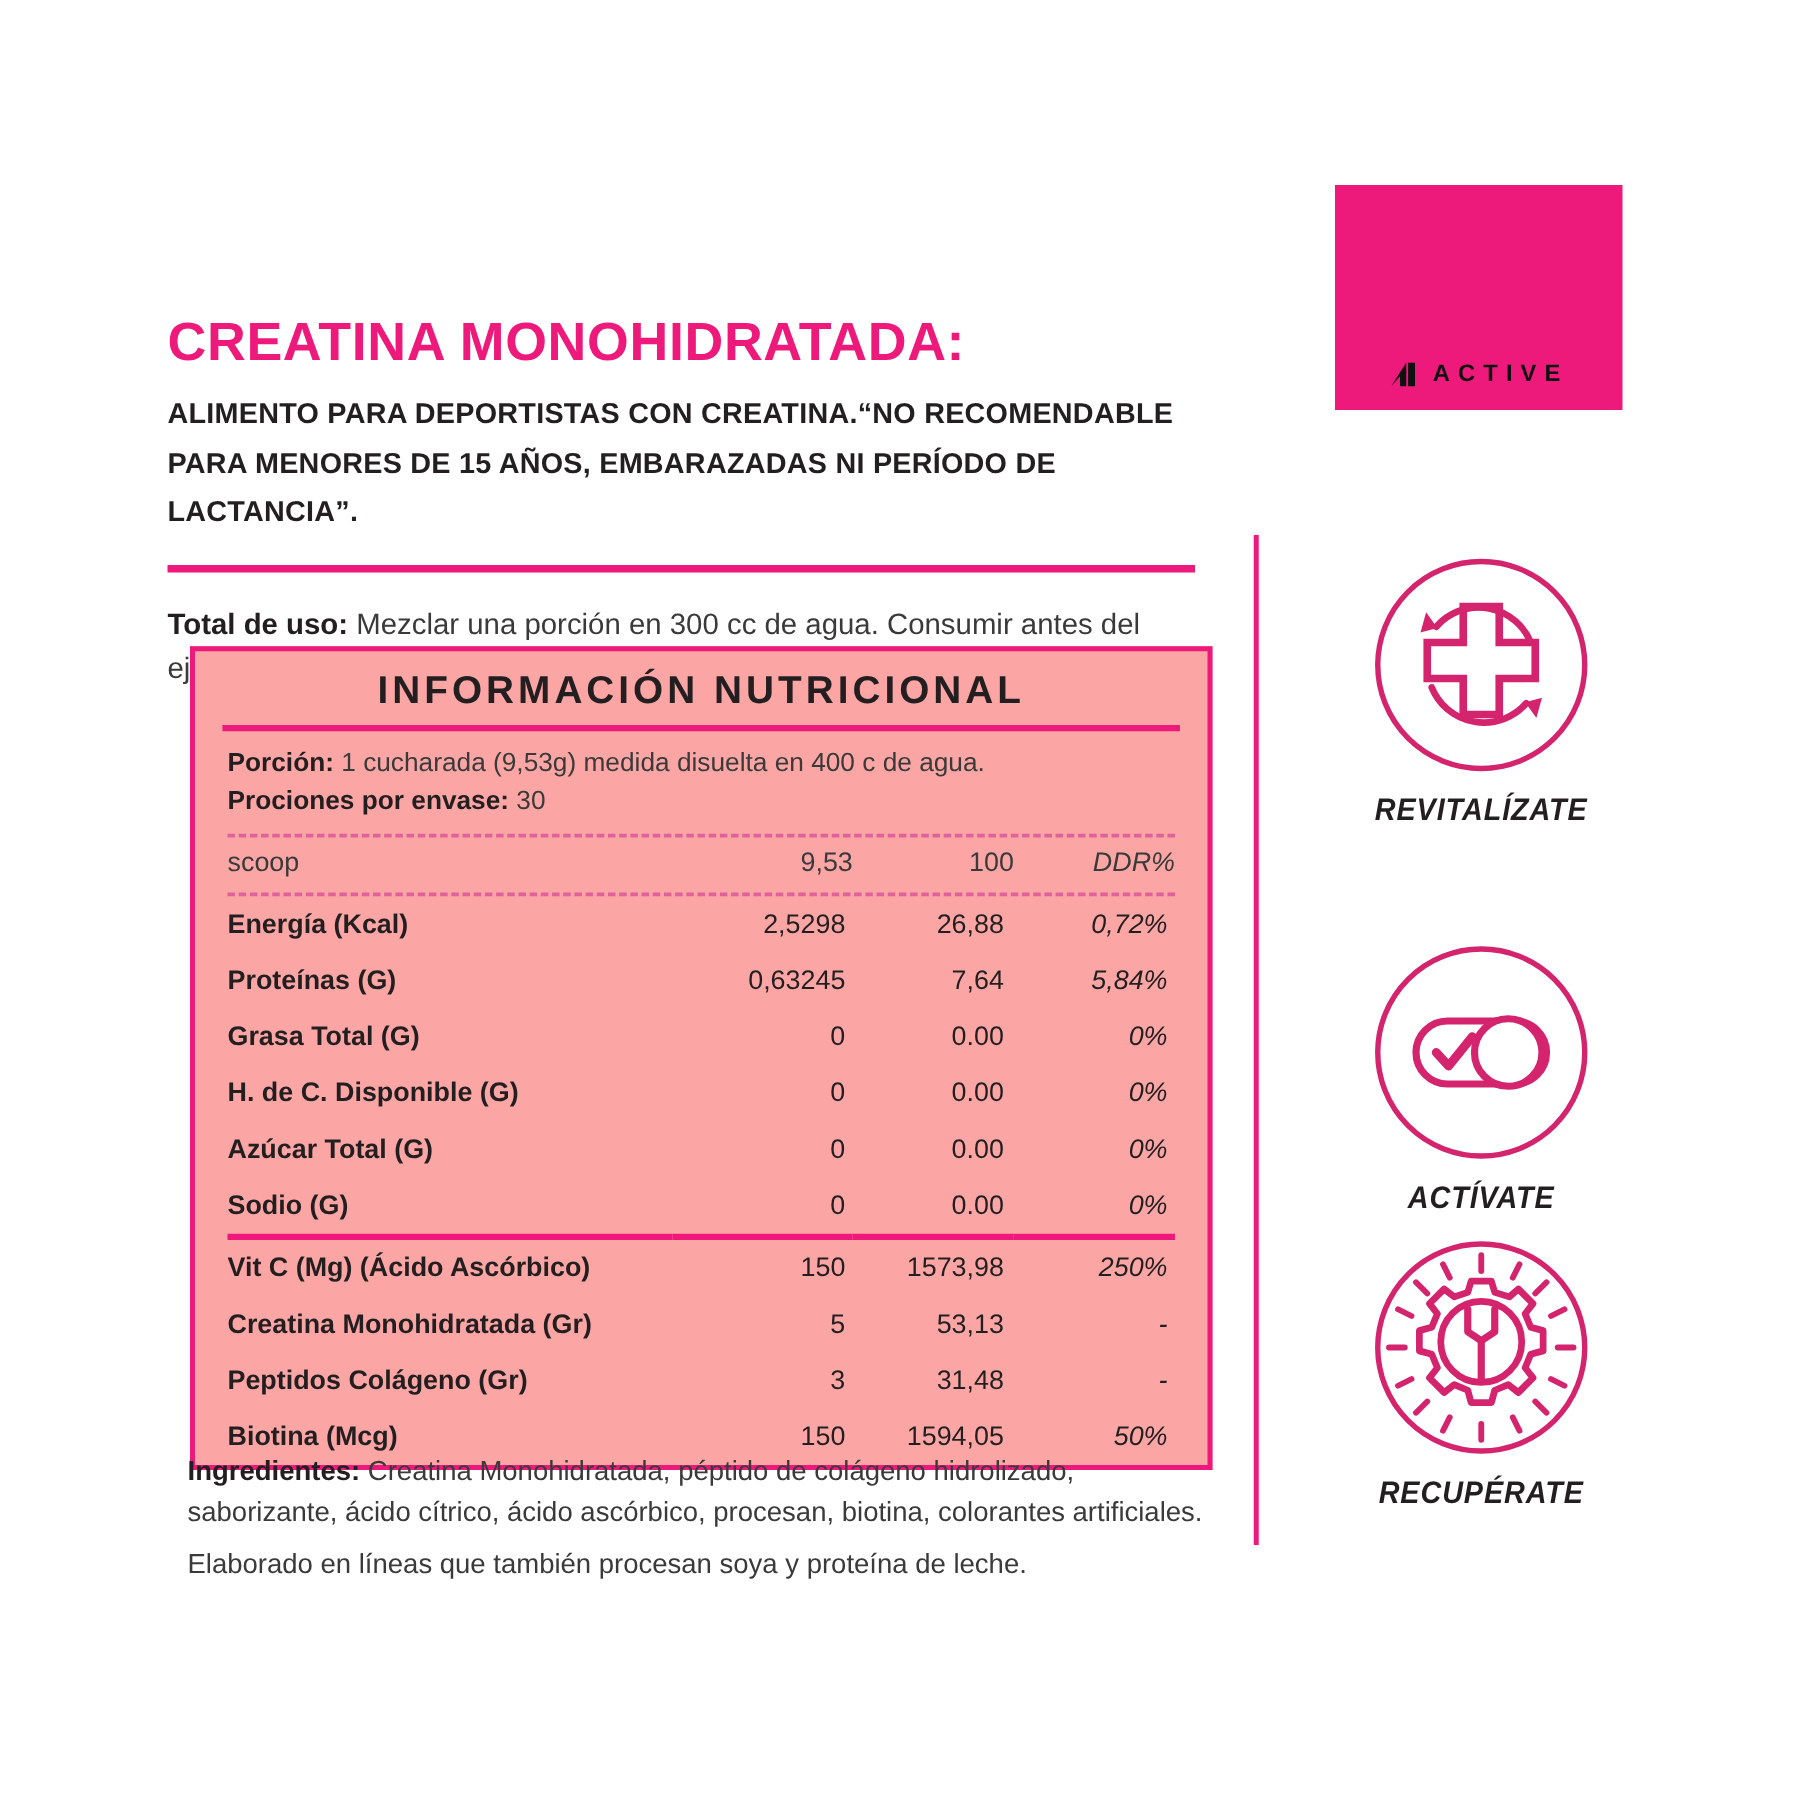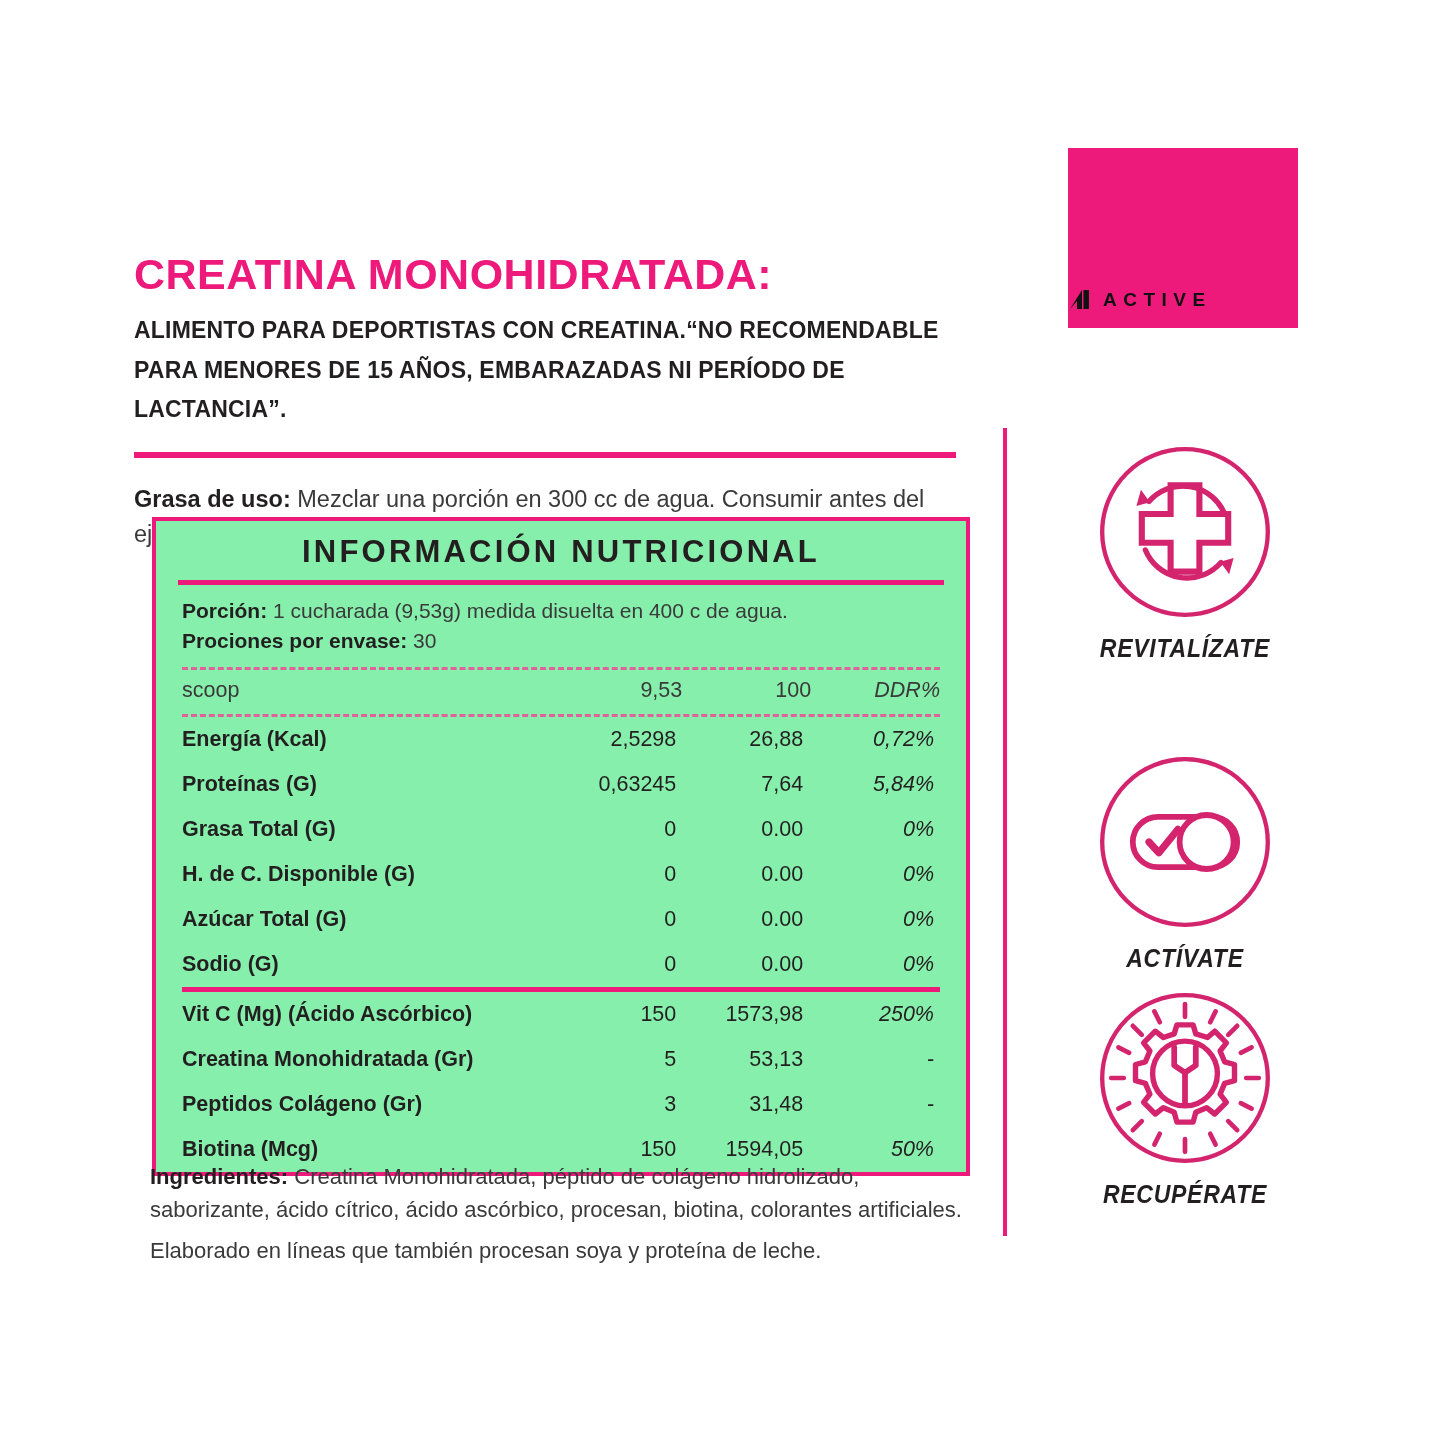--- a/index.html
+++ b/index.html
@@ -58,21 +58,21 @@
   .usage b { color: #231f20; font-weight: bold; }
 
   
   .nutri-box {
     position: absolute;
     left: 152px;
     top: 517px;
     width: 818px;
     box-sizing: border-box;
     border: 4px solid #ED1A7B;
-    background: #86efac;
+    background: #fca5a5;
   }
 
   .nutri-title {
     text-align: center;
     font-size: 31px;
     font-weight: bold;
     letter-spacing: 3.2px;
     color: #231f20;
     padding: 13px 0 10px 0;
   }
@@ -159,21 +159,21 @@
     height: 180px;
     background: #ED1A7B;
   }
   .logo-inner {
     position: absolute;
     left: 0;
     right: 0;
     bottom: 17px;
     display: flex;
     align-items: center;
-    justify-content: flex-start;
+    justify-content: center;
     gap: 9px;
   }
   .logo-mark { display: block; }
   .logo-word {
     font-size: 19px;
     font-weight: bold;
     letter-spacing: 6.5px;
     color: #111;
   }
 
@@ -202,21 +202,21 @@
   }
 </style>
 </head>
 <body>
 
 <div class="left-col">
   <h1 class="product-title">CREATINA MONOHIDRATADA:</h1>
   <p class="product-subtitle">ALIMENTO PARA DEPORTISTAS CON CREATINA.“NO RECOMENDABLE PARA MENORES DE 15 AÑOS, EMBARAZADAS NI PERÍODO DE LACTANCIA”.</p>
   <div class="rule-thick"></div>
   <p class="usage">
-    <b>Grasa de uso:</b><span> Mezclar una porción en 300 cc de agua. Consumir antes del ejercicio. </span><b>Consumir máximo una porción diaria.</b>
+    <b>Total de uso:</b><span> Mezclar una porción en 300 cc de agua. Consumir antes del ejercicio. </span><b>Consumir máximo una porción diaria.</b>
   </p>
 </div>
 
 <div class="nutri-box">
   <div class="nutri-title">INFORMACIÓN NUTRICIONAL</div>
   <div class="nutri-title-rule"></div>
 
   <div class="serving-block">
     <div>
       <b>Porción:</b><span> 1 cucharada (9,53g) medida disuelta en 400 c de agua.</span>

